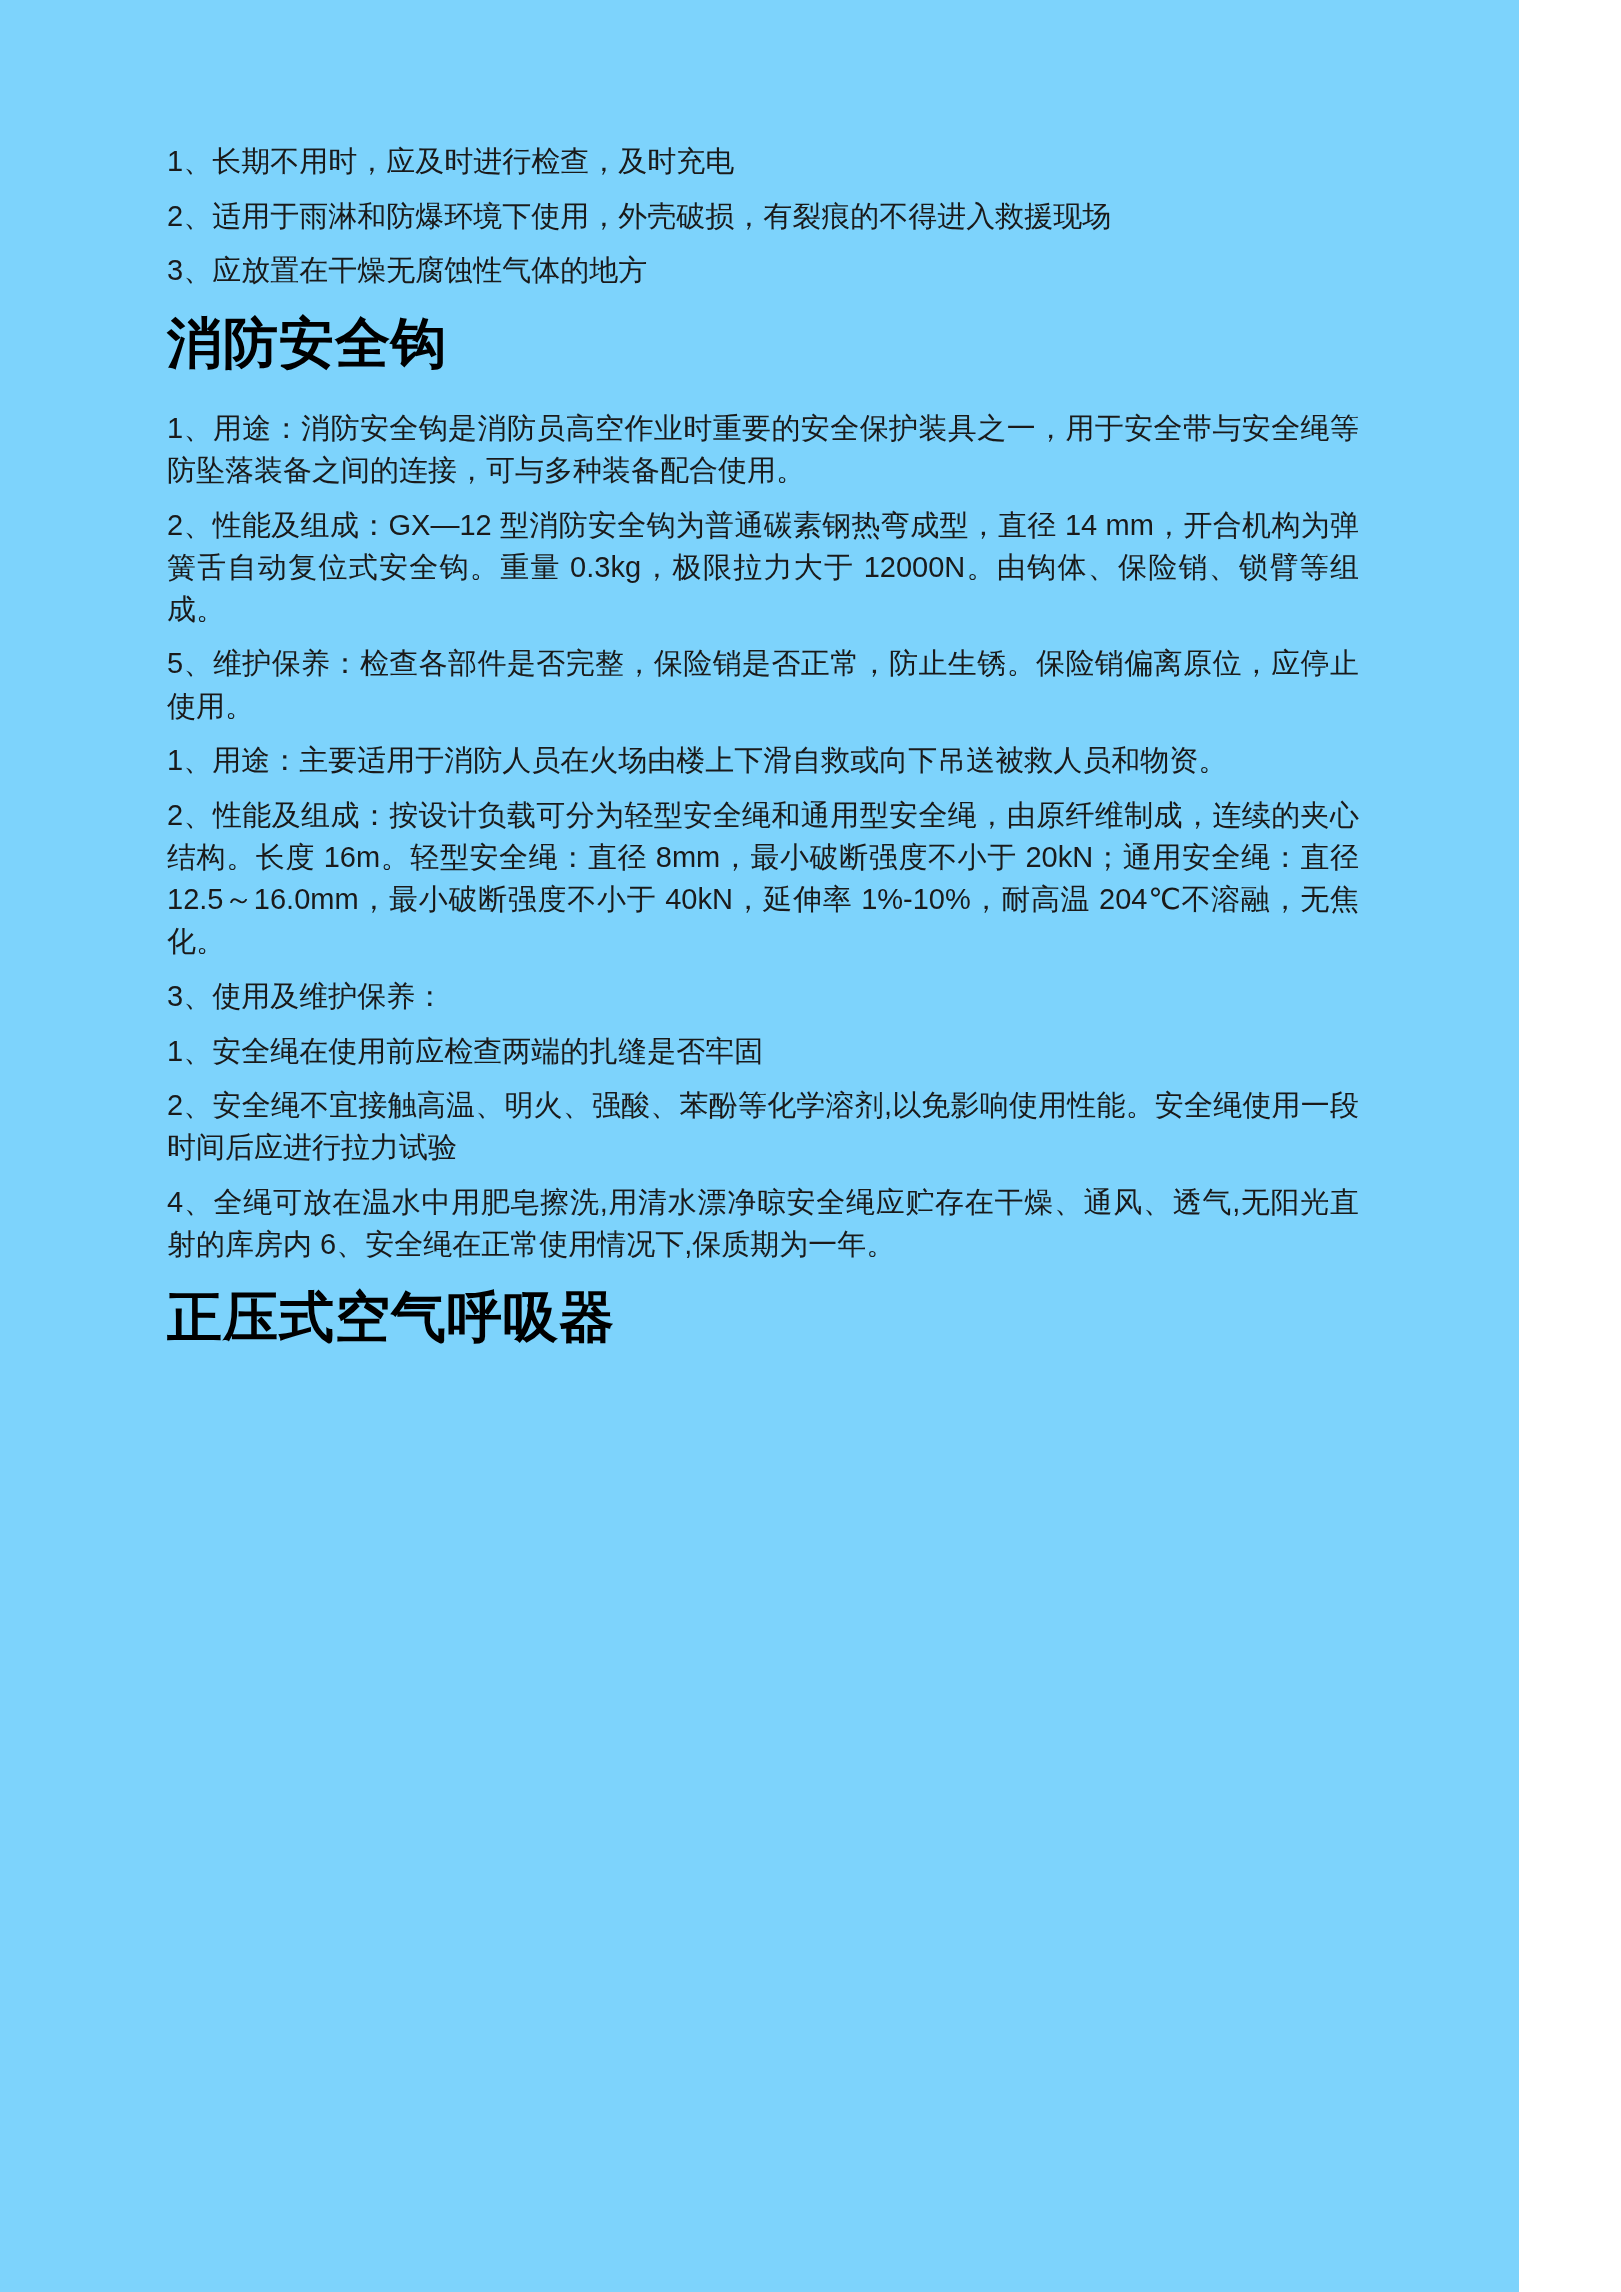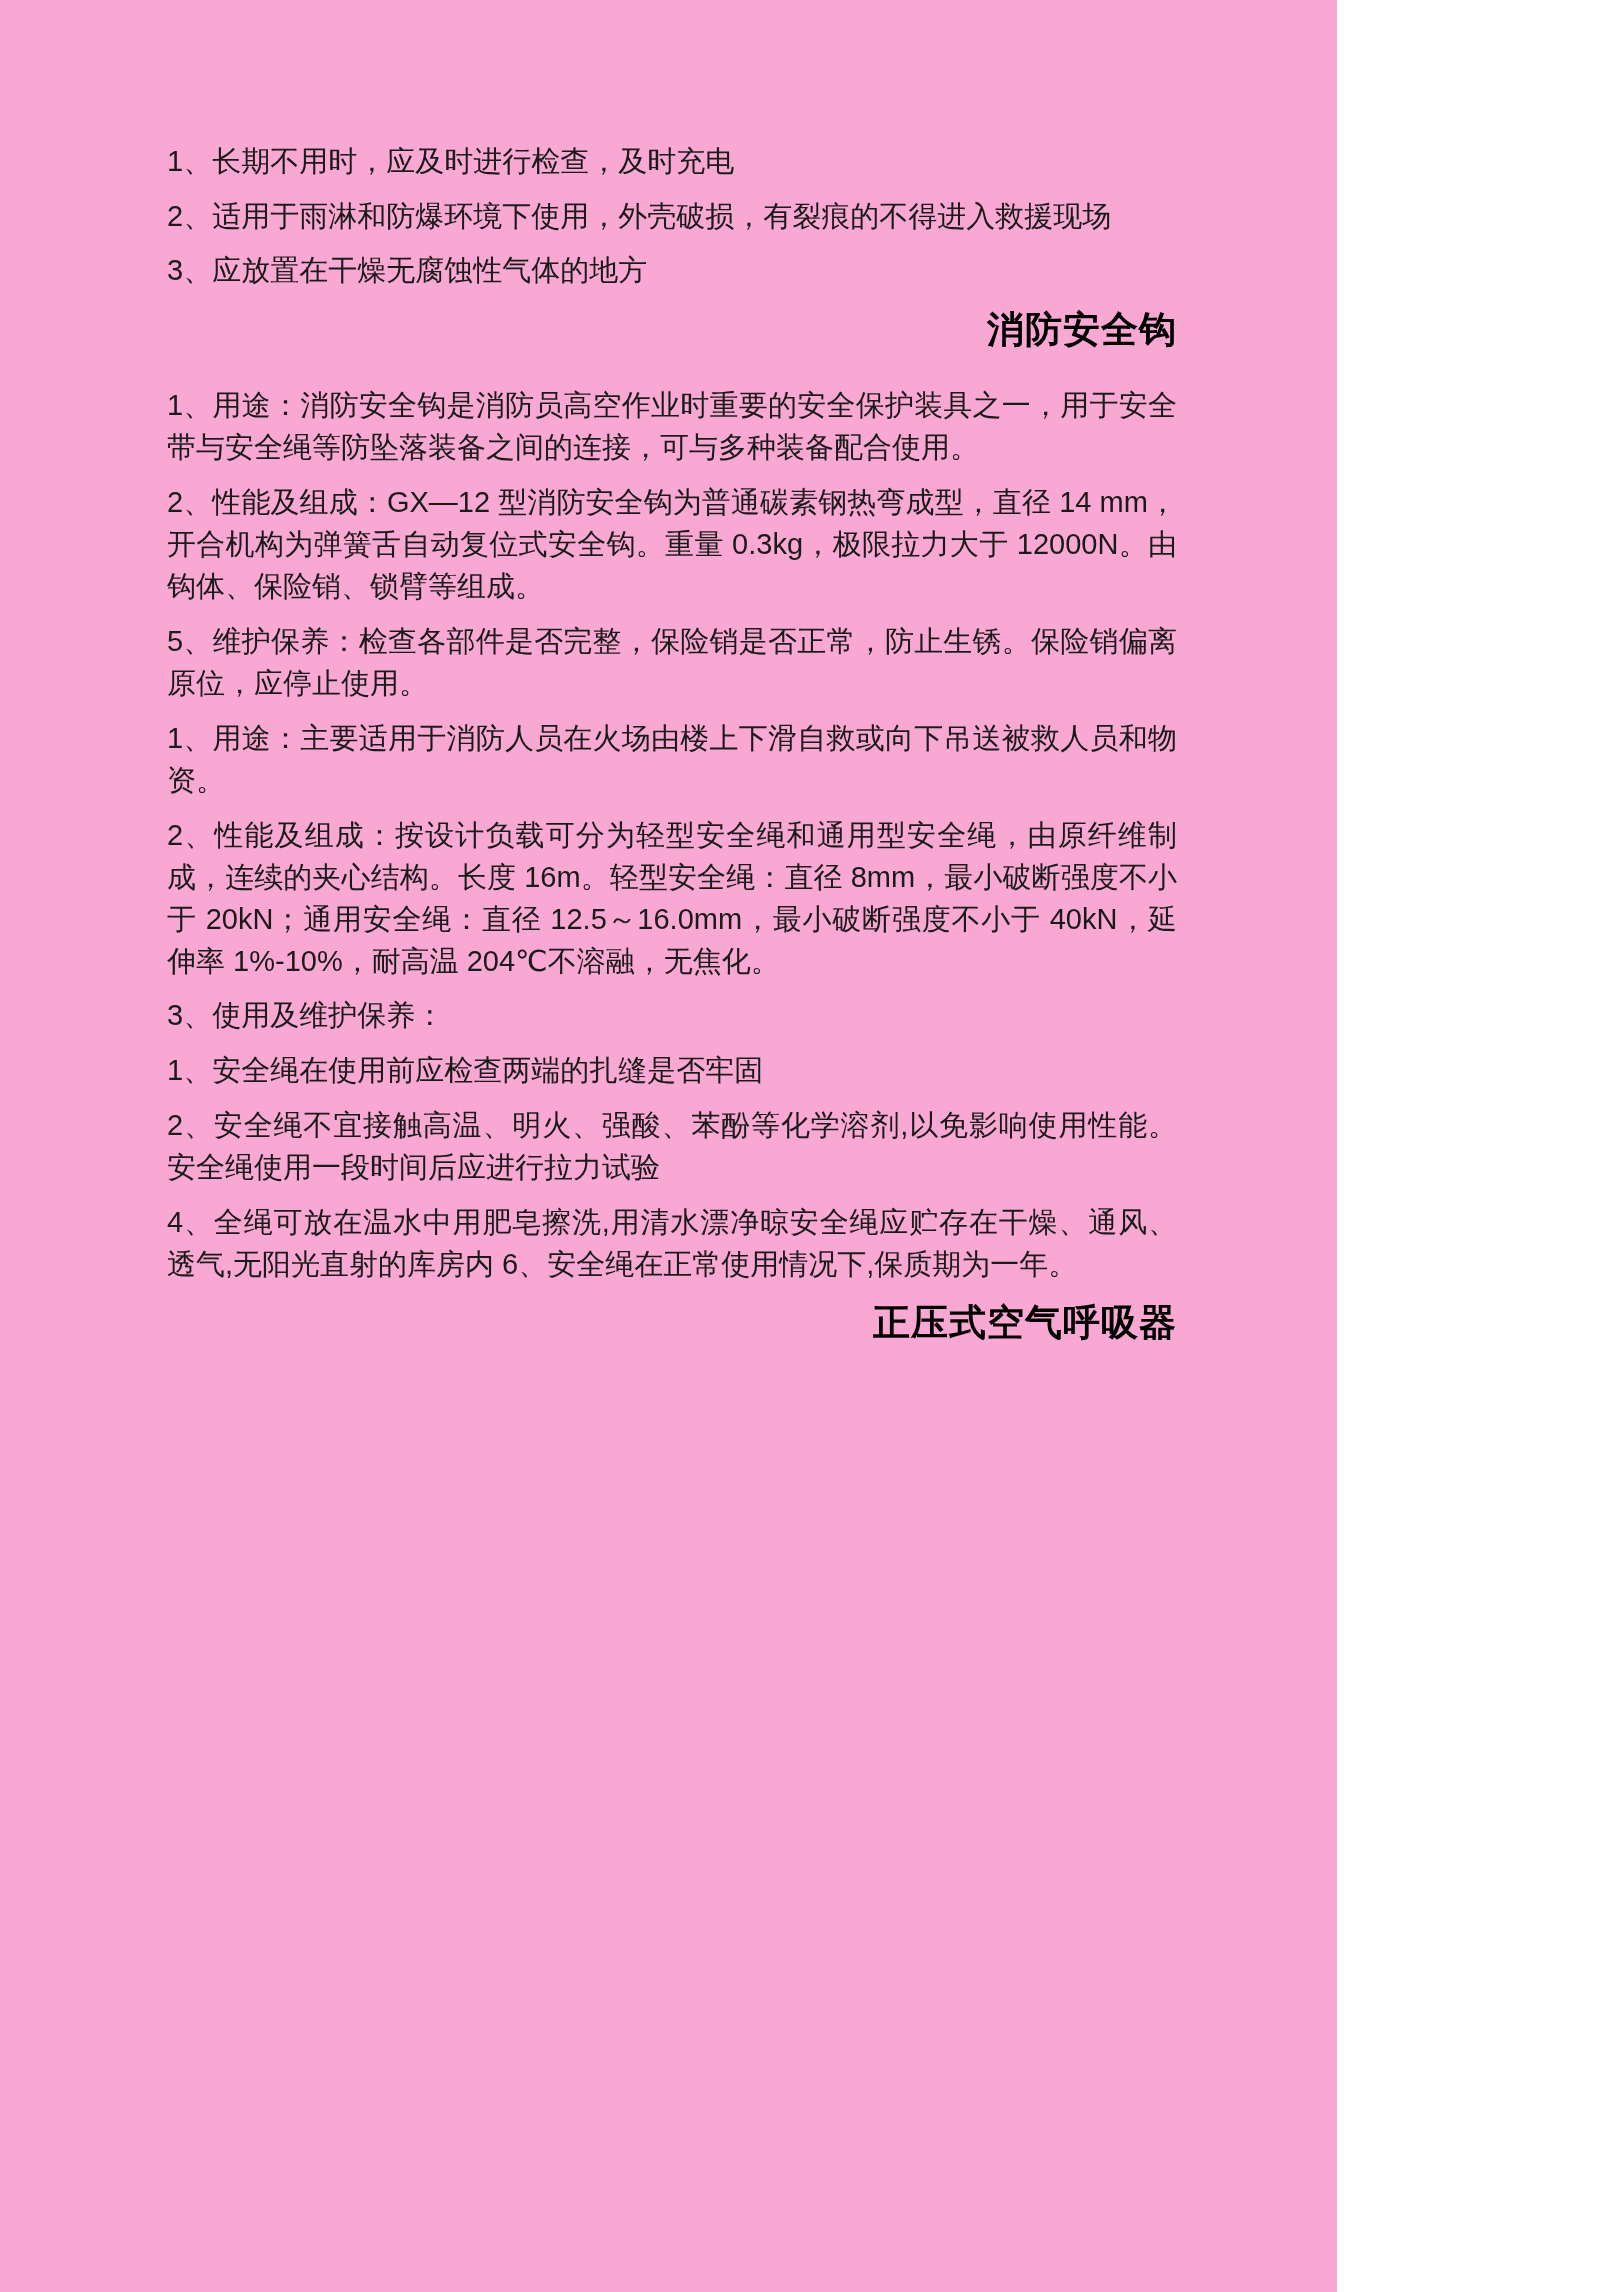--- a/index.html
+++ b/index.html
@@ -2,41 +2,41 @@
 <html><head>
 <meta charset="utf-8">
 <style>
   html, body {
     margin: 0;
     padding: 0;
     background: #ffffff;
   }
   .page {
     position: relative;
-    width: 1337px;
+    width: 1519px;
     height: 2293px;
     box-sizing: border-box;
-    background: #f9a8d4;
+    background: #7dd3fc;
     padding: 140px 160px 0 167px;
     overflow: hidden;
     font-family: "Liberation Sans", "DejaVu Sans", sans-serif;
     font-size: 29px;
     line-height: 1.45;
     color: #1a1a1a;
   }
   .para {
     margin: 0 0 12.7px 0;
     text-align: justify;
   }
   .section-title {
-    font-family: Liberation Mono, monospace;
+    font-family: Liberation Sans, sans-serif;
     font-weight: 700;
-    font-size: 37px;
+    font-size: 55px;
     line-height: 1.25;
-    text-align: right;
+    text-align: left;
     color: #000000;
     margin: 17.6px 0 29px 0;
     letter-spacing: 1px;
   }
 </style>
 </head>
 <body>
 
 <div class="page">
 

